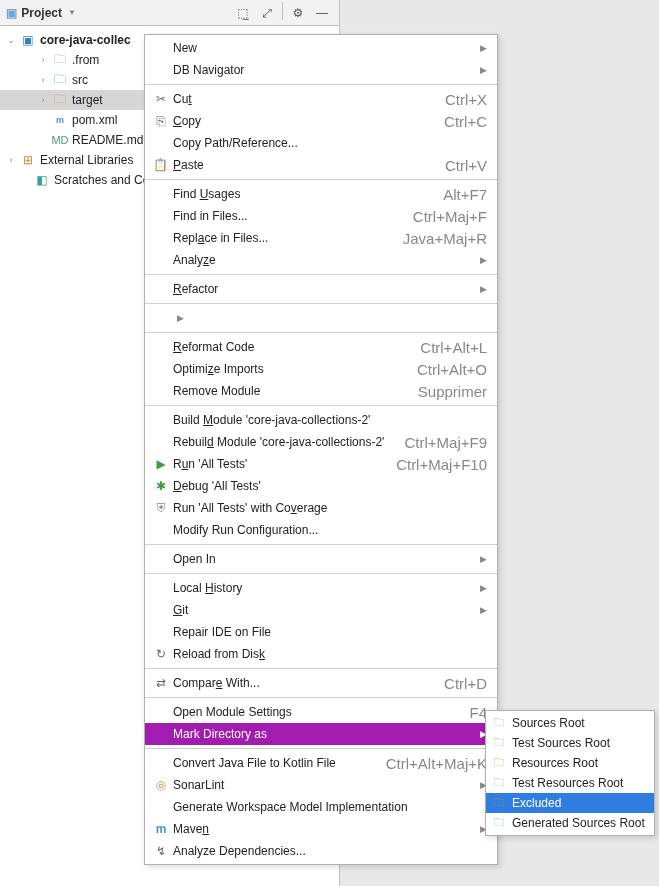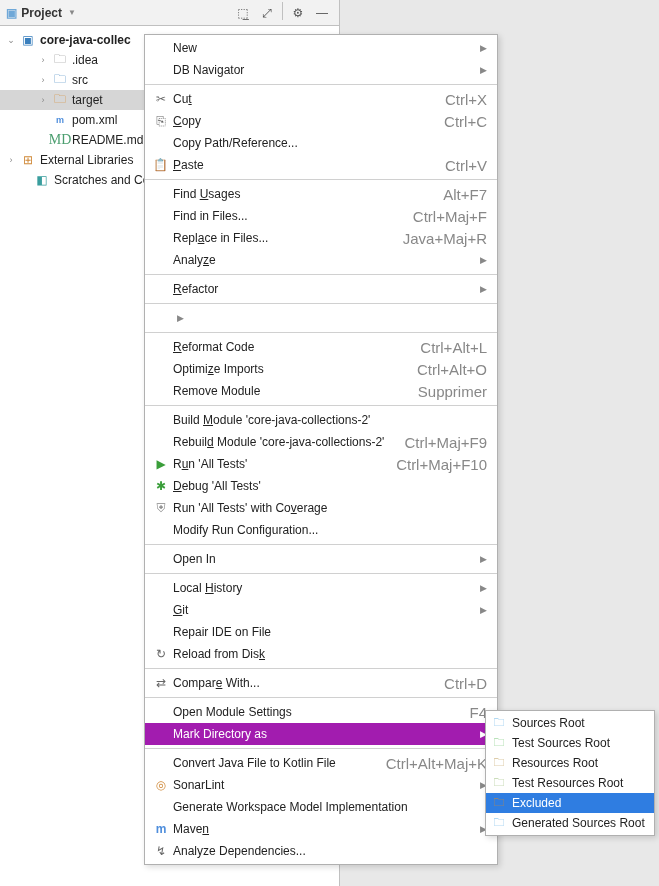--- a/index.html
+++ b/index.html
@@ -68,40 +68,40 @@
   <div class="tree">
     <div class="tree-row">
       <span class="arrow">⌄</span>
       <span class="icon folder-blue">▣</span>
       <b>core-java-collec</b>
     </div>
     <div id="tree-items">
         <div class="tree-row indent-2">
           <span class="arrow">›</span>
           <span class="icon folder-icon">🗀</span>
-          <span>.idea</span>
+          <span>.from</span>
         </div>
         <div class="tree-row indent-2">
           <span class="arrow">›</span>
           <span class="icon folder-blue">🗀</span>
           <span>src</span>
         </div>
         <div class="tree-row indent-2 sel">
           <span class="arrow">›</span>
           <span class="icon folder-orange">🗀</span>
           <span>target</span>
         </div>
         <div class="tree-row indent-2">
           <span class="arrow"></span>
           <span class="icon file-m" style="font-size: 9px;">m</span>
           <span>pom.xml</span>
         </div>
         <div class="tree-row indent-2">
           <span class="arrow"></span>
-          <span class="icon file-md" style="font-size: 14px; font-family: Liberation Serif, serif;">MD</span>
+          <span class="icon file-md" style="font-size: 11px;">MD</span>
           <span>README.md</span>
         </div>
       </div>
     <div class="tree-row">
       <span class="arrow">›</span>
       <span class="icon lib-icon">⊞</span>
       <span>External Libraries</span>
     </div>
     <div class="tree-row indent-1">
       <span class="arrow"></span>

